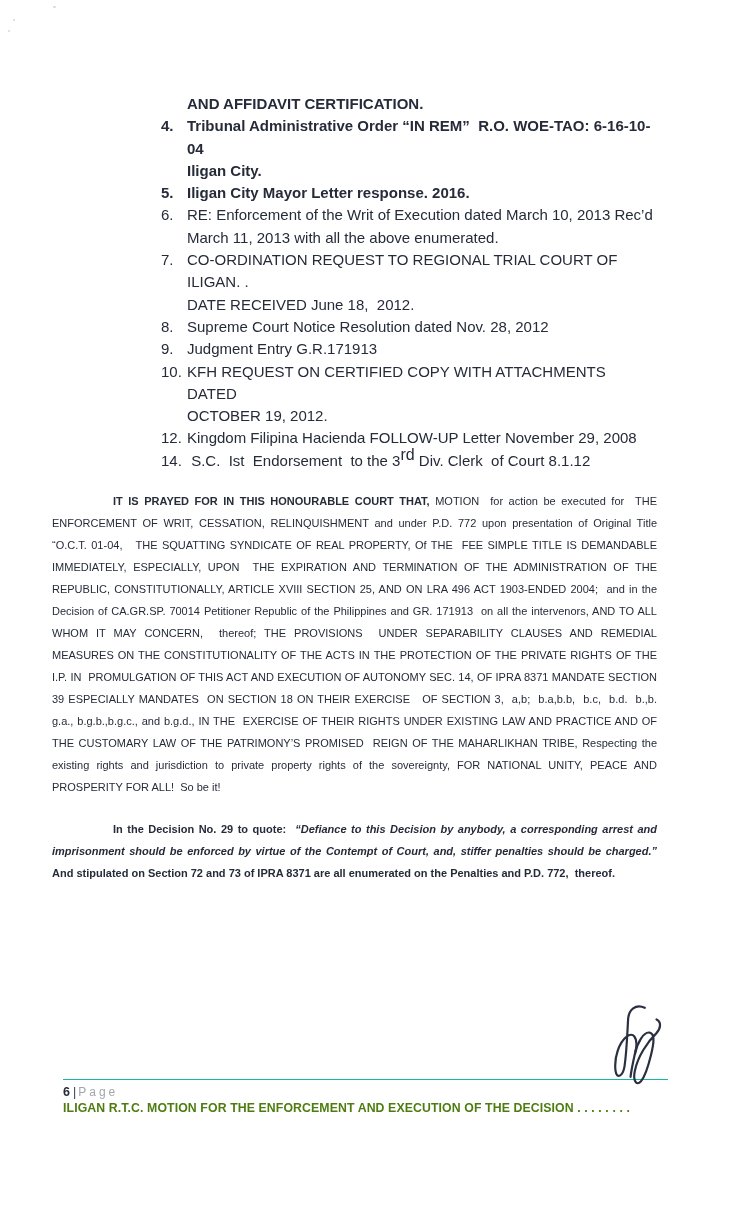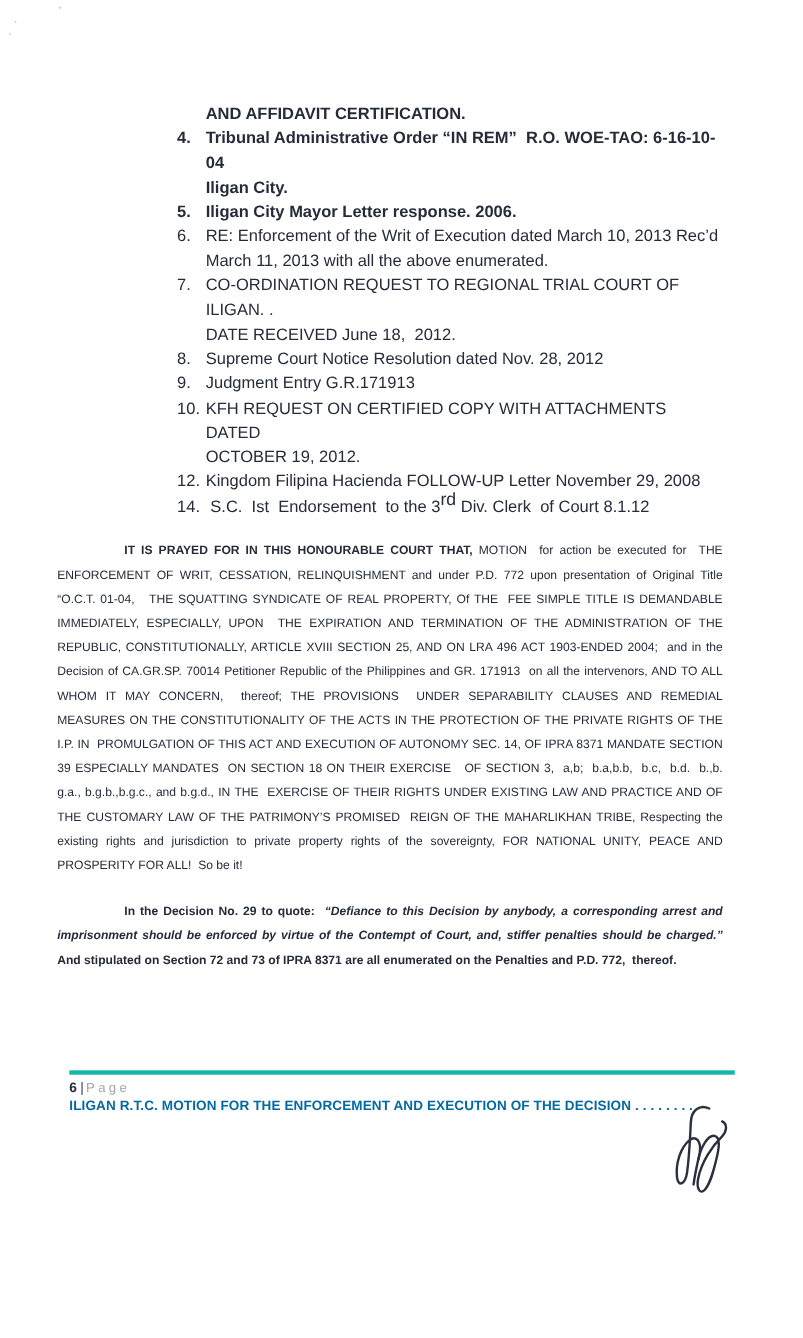--- a/index.html
+++ b/index.html
@@ -42,34 +42,34 @@
     text-align: justify;
     text-indent: 61px;
     white-space: pre-wrap;
     margin: 0 0 20px 0;
   }
   .seg-bold { font-weight: 700; }
   .seg-bold-italic { font-weight: 700; font-style: italic; }
   
   .footer {
     position: absolute;
-    left: 63px; top: 973px;
+    left: 63px; top: 1079px;
     width: 605px;
-    border-top: 4px solid #14b8a6;
+    border-top: 1px solid #14b8a6;
     padding-top: 4px;
   }
   .page-num-line { font-size: 12.5px; line-height: 16px; }
   .page-num { font-weight: 700; color: #252b39; }
   .page-pipe { color: #3a4050; margin: 0 2px 0 3px; }
   .page-label { color: #a2a6ad; letter-spacing: 3px; font-size: 12px; }
   .footer-title {
     font-size: 12.3px;
     font-weight: 700;
     line-height: 17px;
-    color: #0369a1;
+    color: #4d7c0f;
     letter-spacing: 0.1px;
     white-space: pre;
   }
   
   .signature {
     position: absolute;
     left: 597px; top: 1003px;
     width: 78px; height: 84px;
   }
 </style>
@@ -89,21 +89,21 @@
           <span class="num"></span>
           <span class="txt">AND AFFIDAVIT CERTIFICATION.</span>
         </li>
         <li class="bold">
           <span class="num">4.</span>
           <span class="txt">Tribunal Administrative Order “IN REM”  R.O. WOE-TAO: 6-16-10-04
 Iligan City.</span>
         </li>
         <li class="bold">
           <span class="num">5.</span>
-          <span class="txt">Iligan City Mayor Letter response. 2006.</span>
+          <span class="txt">Iligan City Mayor Letter response. 2016.</span>
         </li>
         <li>
           <span class="num">6.</span>
           <span class="txt">RE: Enforcement of the Writ of Execution dated March 10, 2013 Rec’d
 March 11, 2013 with all the above enumerated.</span>
         </li>
         <li>
           <span class="num">7.</span>
           <span class="txt">CO-ORDINATION REQUEST TO REGIONAL TRIAL COURT OF ILIGAN. .
 DATE RECEIVED June 18,  2012.</span>

